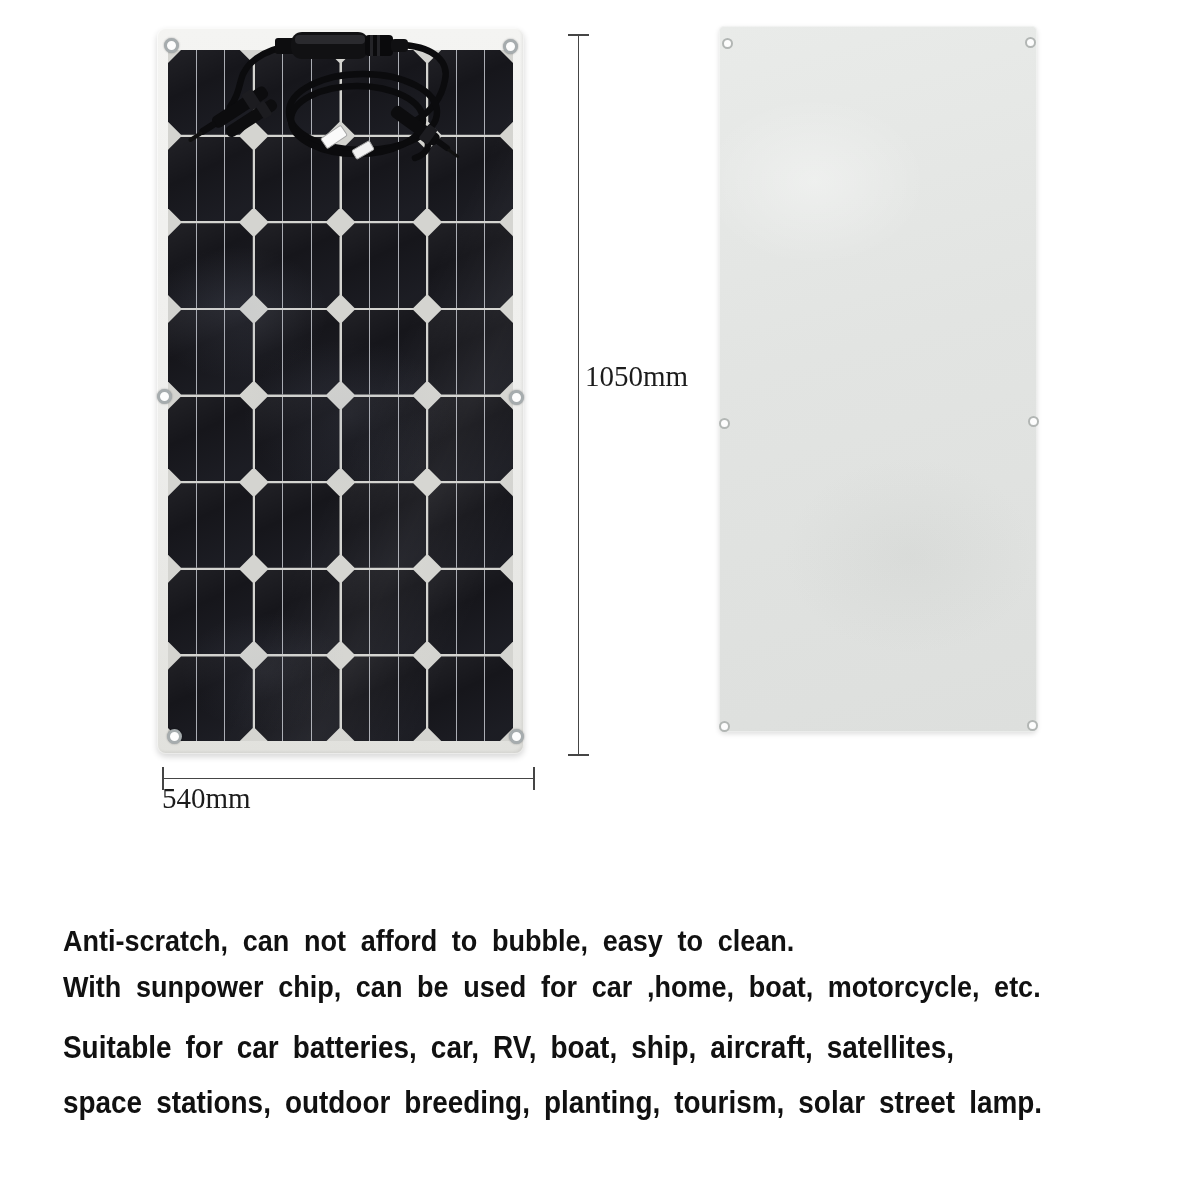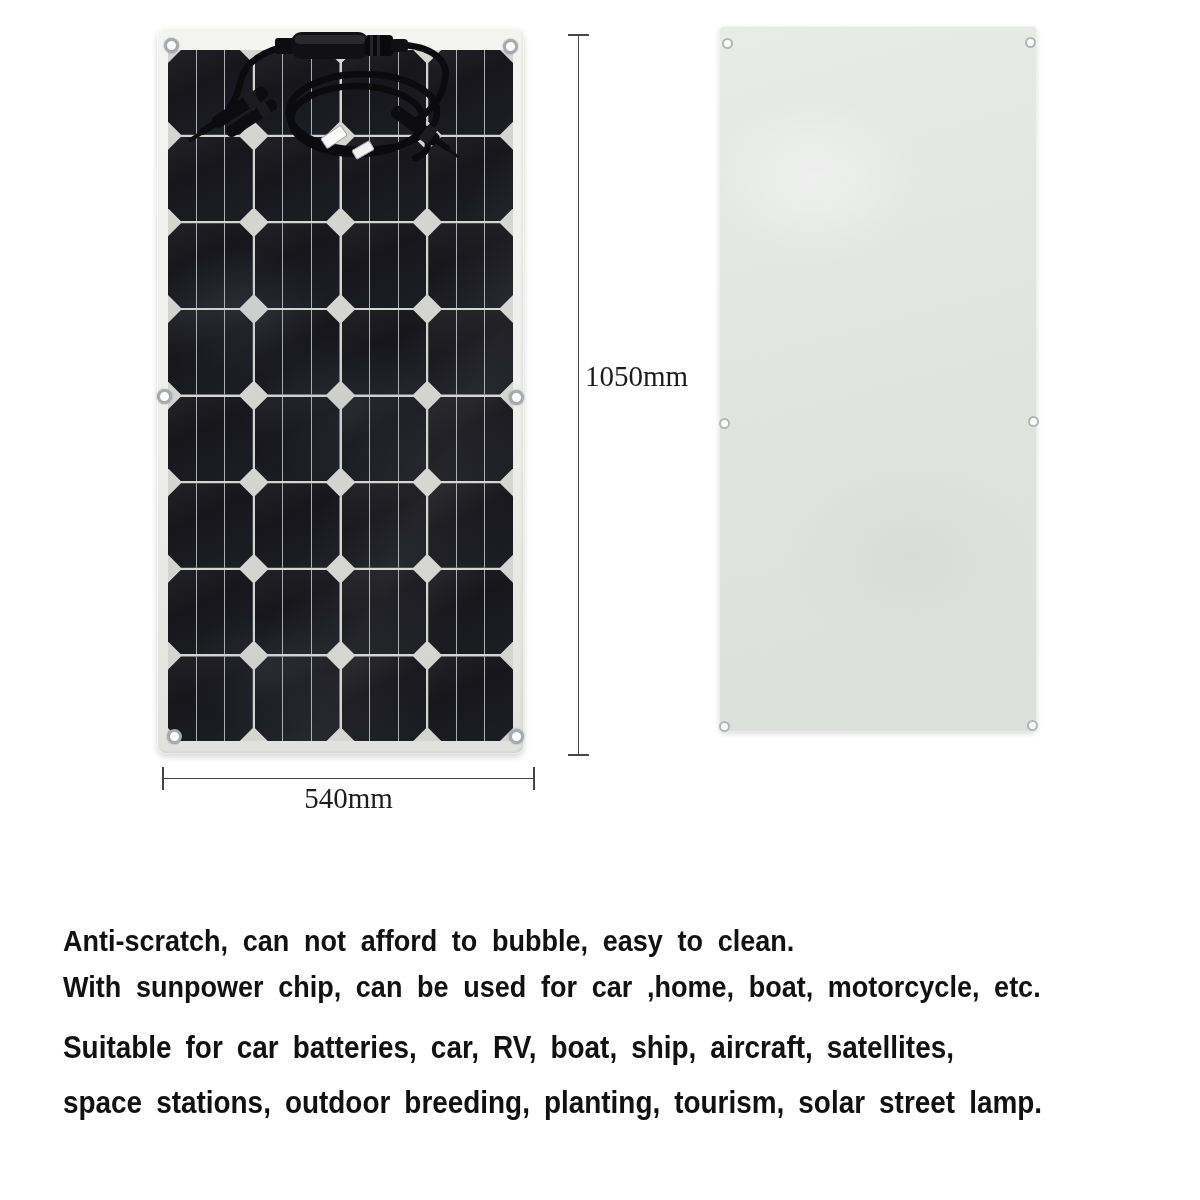--- a/index.html
+++ b/index.html
@@ -54,21 +54,21 @@
   .dim{position:absolute;background:#454545;}
   .v-line{left:578px;top:35px;width:1px;height:720px;}
   .v-tick-top{left:568px;top:34px;width:21px;height:2px;}
   .v-tick-bot{left:568px;top:754px;width:21px;height:2px;}
   .h-line{left:162px;top:778px;width:373px;height:1px;}
   .h-tick-l{left:162px;top:767px;width:2px;height:23px;}
   .h-tick-r{left:533px;top:767px;width:2px;height:23px;}
   .dim-label{position:absolute;color:#1c1c1c;font-family:"Liberation Serif",serif;
     font-size:29px;white-space:nowrap;background:transparent;text-align:right;}
   .v-label{left:585px;top:360px;}
-  .h-label{left:162px;top:782px;width:373px;text-align:center;}
+  .h-label{left:162px;top:782px;width:373px;text-align:left;}
 
   
   .title-strip{position:absolute;left:38px;top:851px;width:1075px;height:53px;
     background:var(--strip-color,#f5f5f2);display:flex;align-items:center;justify-content:center;}
   .title{margin:0;font-size:29px;font-weight:bold;color:var(--text-color,#111);
     white-space:nowrap;word-spacing:6px;transform:scaleX(.94);transform-origin:center;}
   .desc-line{position:absolute;left:63px;margin:0;font-weight:bold;color:var(--text-color,#111);
     white-space:nowrap;transform:scaleX(.9);transform-origin:left center;}
   .dl-1{top:924px;font-size:30px;word-spacing:8px;}
   .dl-2{top:970px;font-size:30px;word-spacing:8px;}

